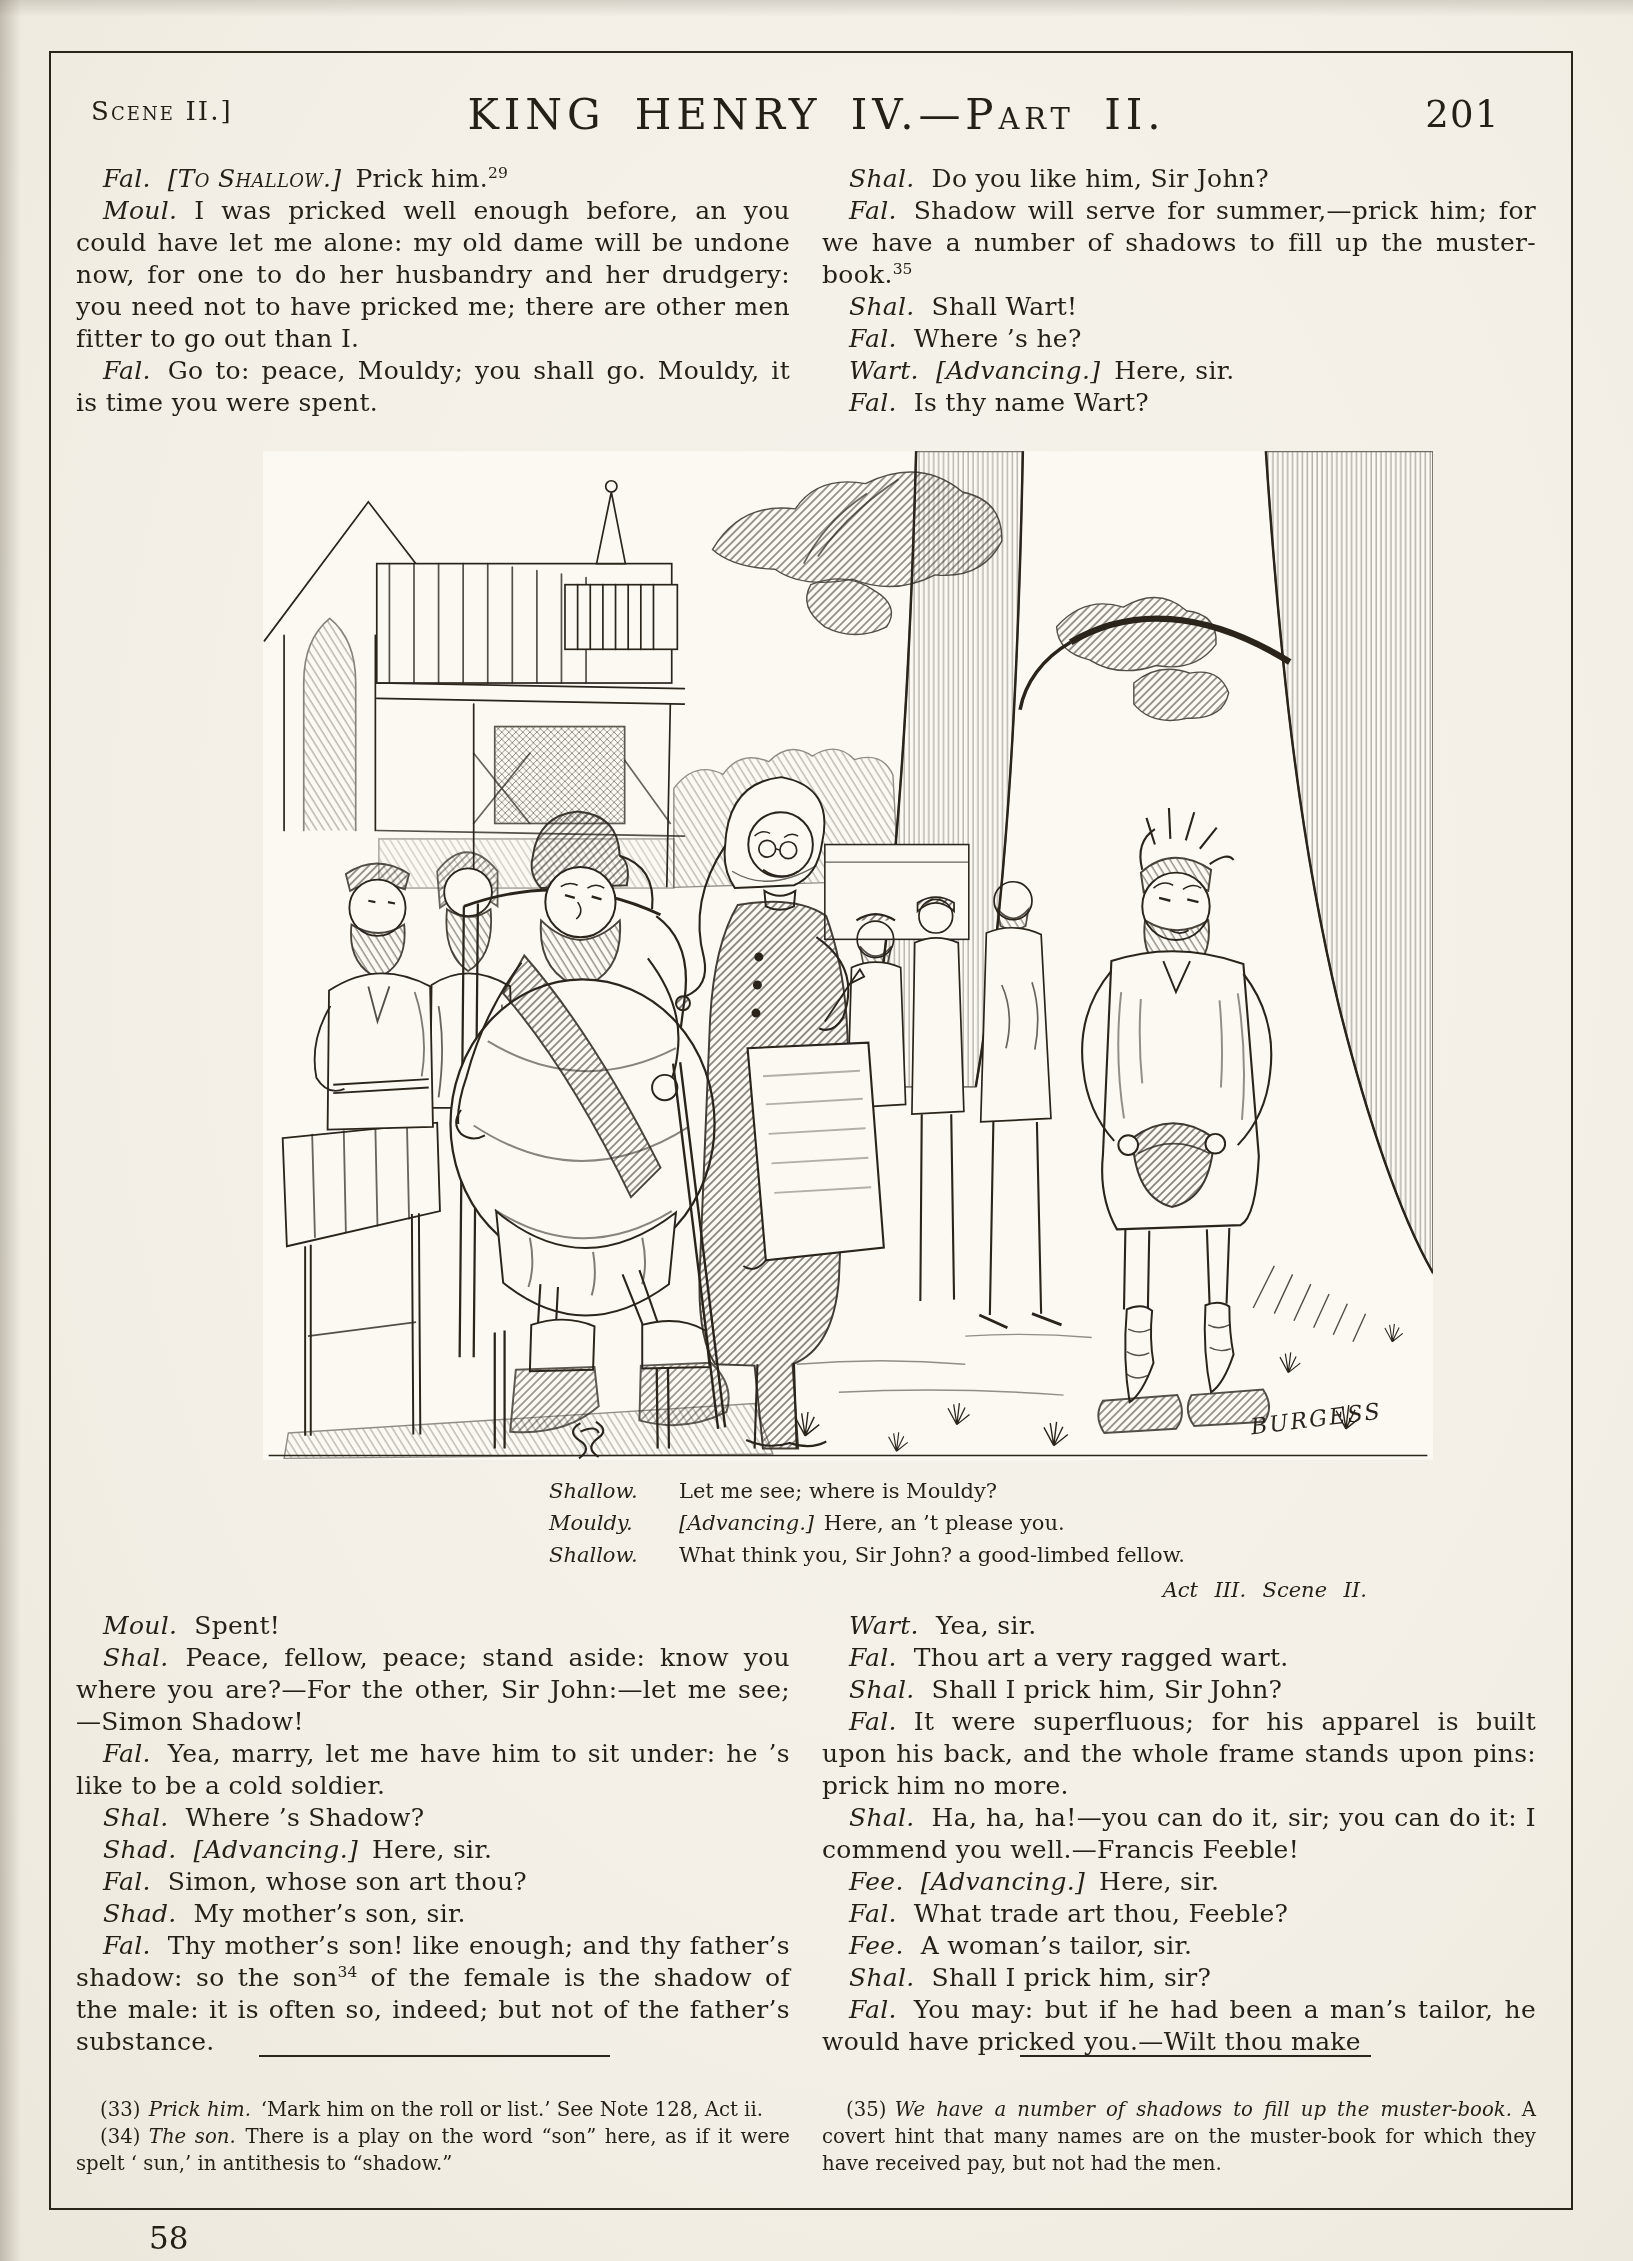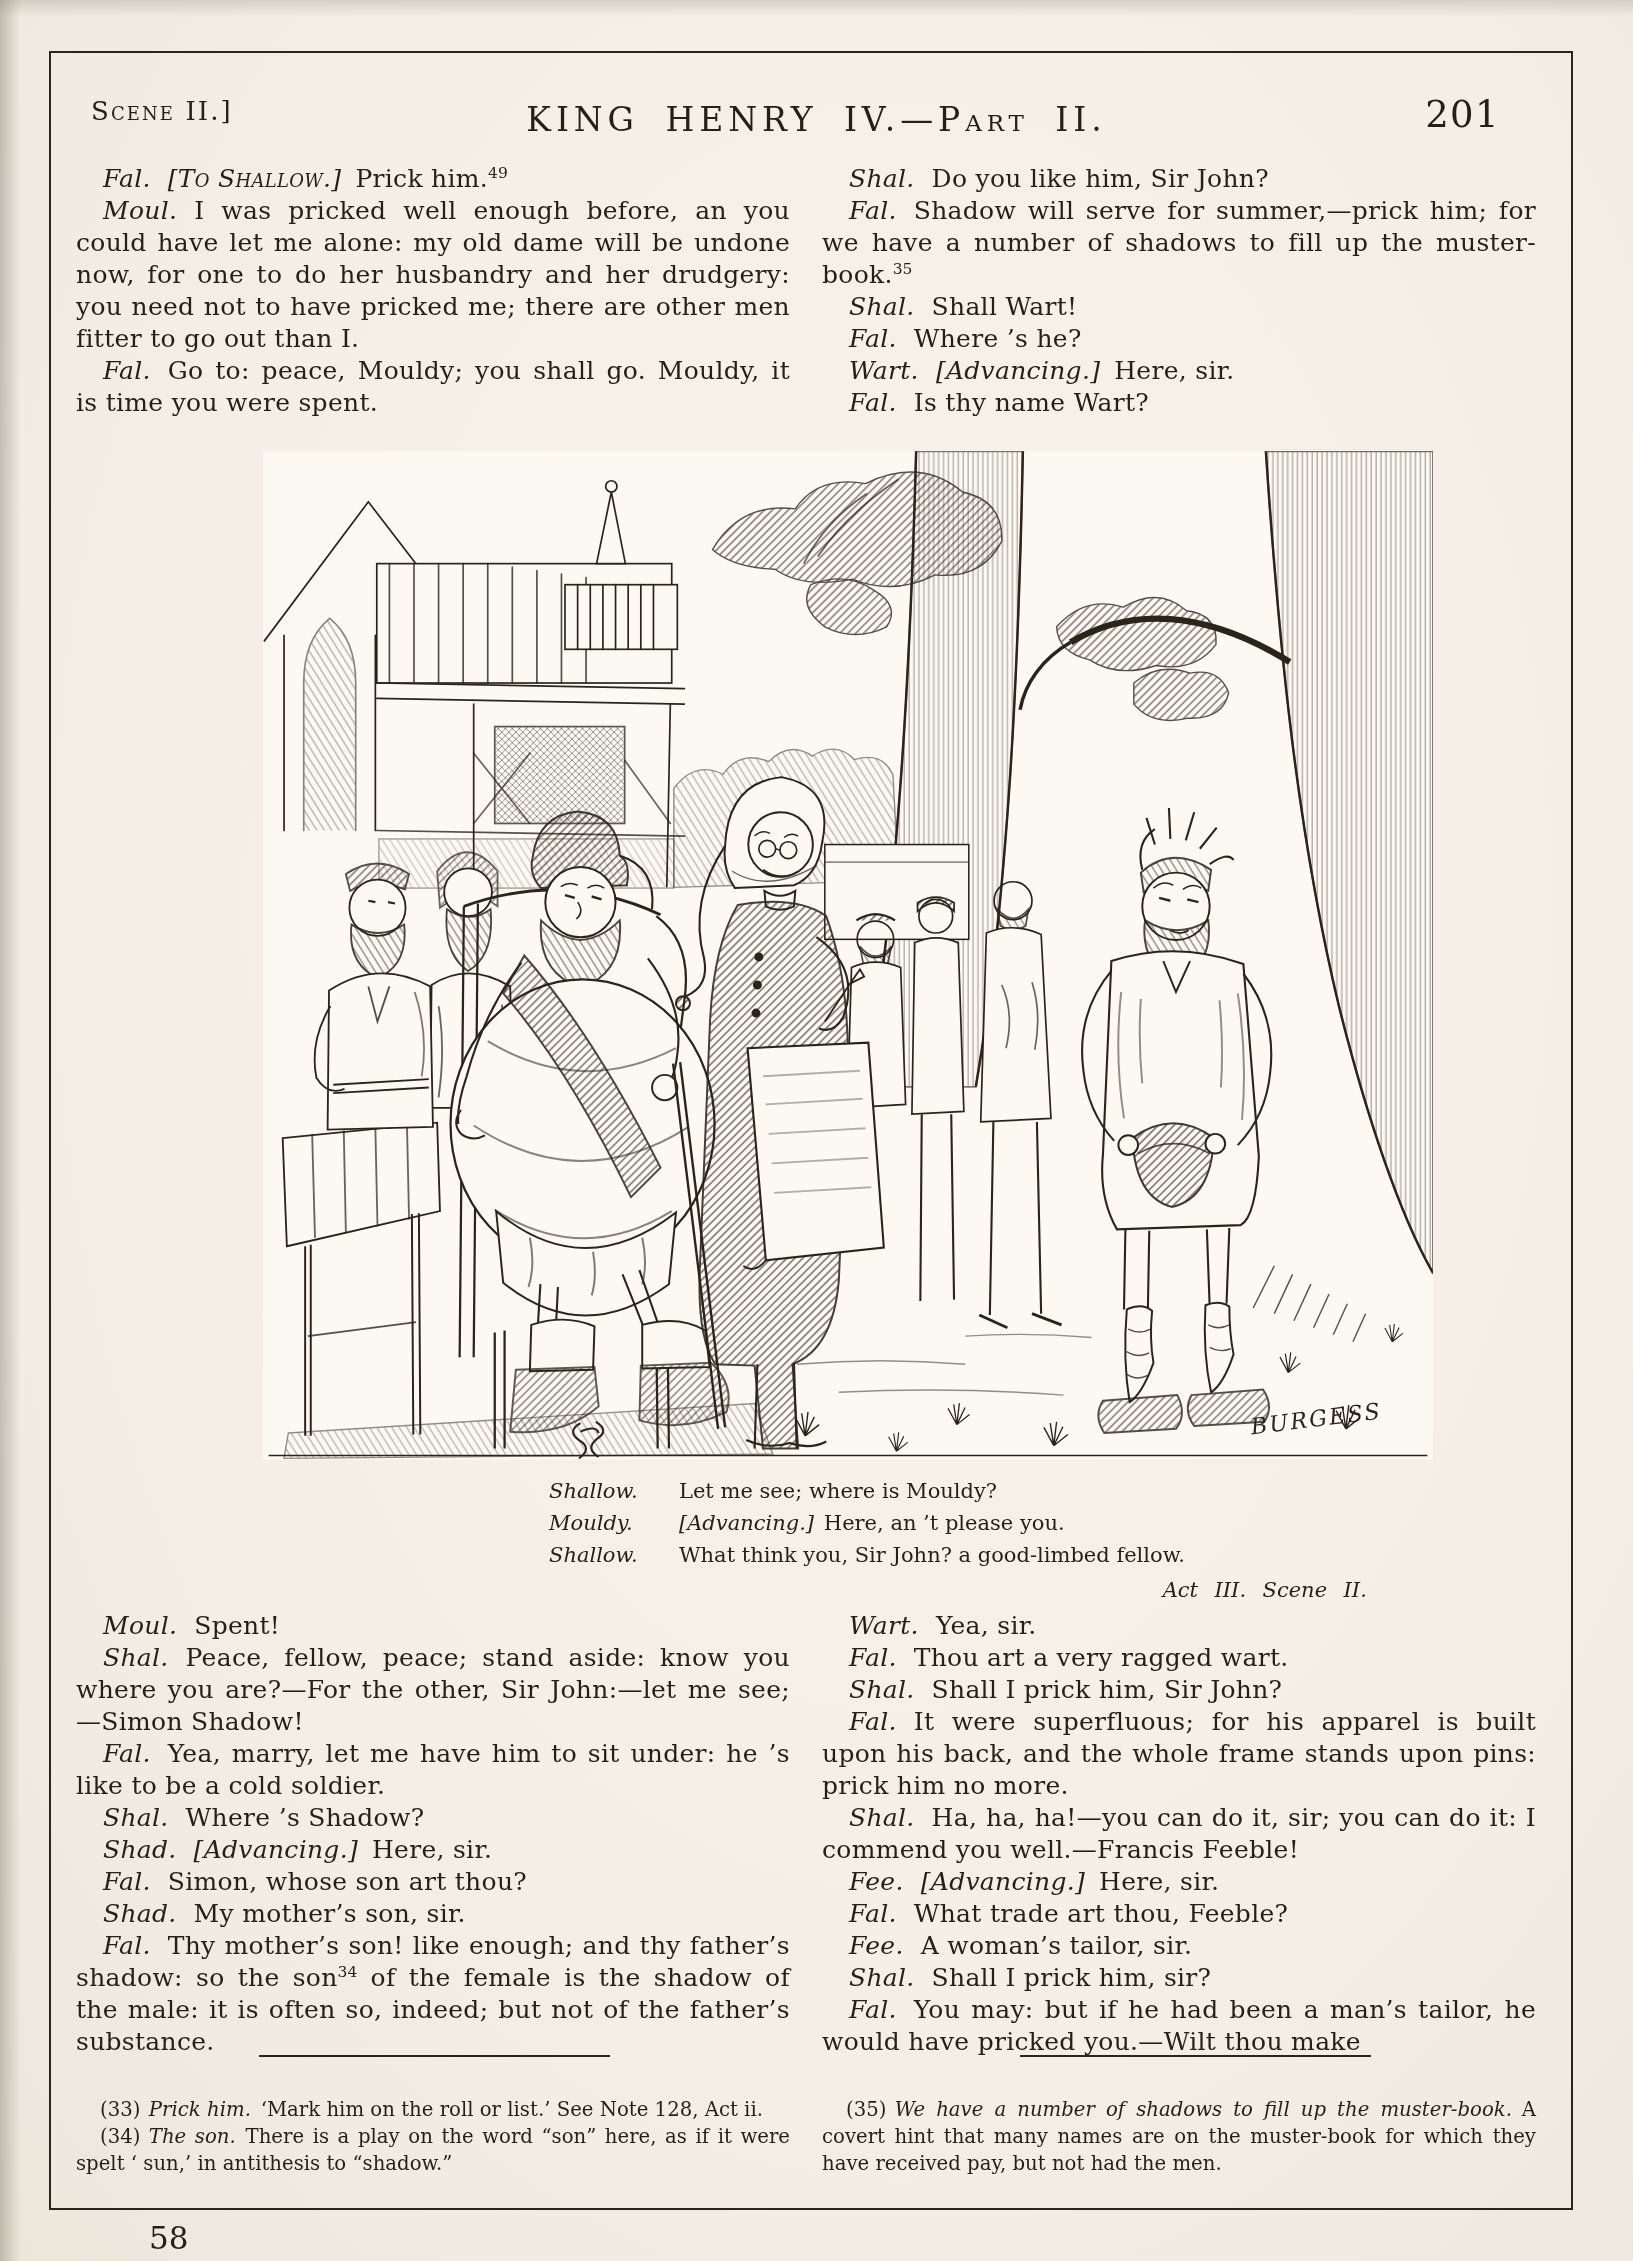--- a/index.html
+++ b/index.html
@@ -16,22 +16,22 @@
   .scan-edge-left{position:absolute;left:0;top:0;width:21px;height:100%;
     background:linear-gradient(90deg,rgba(110,102,88,.35),rgba(110,102,88,0));}
   .scan-edge-top{position:absolute;left:0;top:0;width:100%;height:17px;
     background:linear-gradient(180deg,rgba(110,102,88,.22),rgba(110,102,88,0));}
   .frame{position:absolute;left:49px;top:51px;width:1520px;height:2155px;
     border:2.1px solid #2a241b;}
 
   
   .scene-label{position:absolute;left:91px;top:96px;font-size:26px;
     font-variant:small-caps;letter-spacing:2.1px;}
-  .page-title{position:absolute;left:0;top:100px;width:100%;text-align:center;
-    font-size:33px;font-variant:small-caps;letter-spacing:4.9px;word-spacing:11.2px;}
+  .page-title{position:absolute;left:0;top:90px;width:100%;text-align:center;
+    font-size:42px;font-variant:small-caps;letter-spacing:4.9px;word-spacing:11.2px;}
   .page-number{position:absolute;right:133px;top:93px;font-size:37px;letter-spacing:1.4px;}
 
   
   .col{position:absolute;width:714px;}
   #tl,#bl{left:76px;}
   #tr,#br{left:822px;}
   #tl,#tr{top:163px;}
   #bl,#br{top:1610px;}
   .dialogue p{margin:0;font-size:25px;line-height:32px;text-align:justify;
     text-indent:27px;letter-spacing:0.3px;}
@@ -71,21 +71,21 @@
 <div class="page">
   <div class="scan-edge-left"></div>
   <div class="scan-edge-top"></div>
   <div class="frame"></div>
 
   <div class="scene-label">Scene II.]</div>
   <div class="page-title">KING HENRY IV.—Part II.</div>
   <div class="page-number">201</div>
 
   <div class="col dialogue" id="tl">
-    <p><span class="speaker">Fal.</span><span class="direction sc">[To Shallow.]</span><span>Prick him.</span><sup class="note">49</sup></p>
+    <p><span class="speaker">Fal.</span><span class="direction sc">[To Shallow.]</span><span>Prick him.</span><sup class="note">29</sup></p>
     <p><span class="speaker">Moul.</span><span>I was pricked well enough before, an you could have let me alone: my old dame will be undone now, for one to do her husbandry and her drudgery: you need not to have pricked me; there are other men fitter to go out than I.</span></p>
     <p><span class="speaker">Fal.</span><span>Go to:  peace, Mouldy;  you shall go. Mouldy, it is time you were spent.</span></p>
   </div>
 
   <div class="col dialogue" id="tr">
     <p><span class="speaker">Shal.</span><span>Do you like him, Sir John?</span></p>
     <p><span class="speaker">Fal.</span><span>Shadow will serve for summer,—prick him; for we have a number of shadows to fill up the muster-book.</span><sup class="note">35</sup></p>
     <p><span class="speaker">Shal.</span><span>Shall Wart!</span></p>
     <p><span class="speaker">Fal.</span><span>Where ’s he?</span></p>
     <p><span class="speaker">Wart.</span><span class="direction">[Advancing.]</span><span>Here, sir.</span></p>

